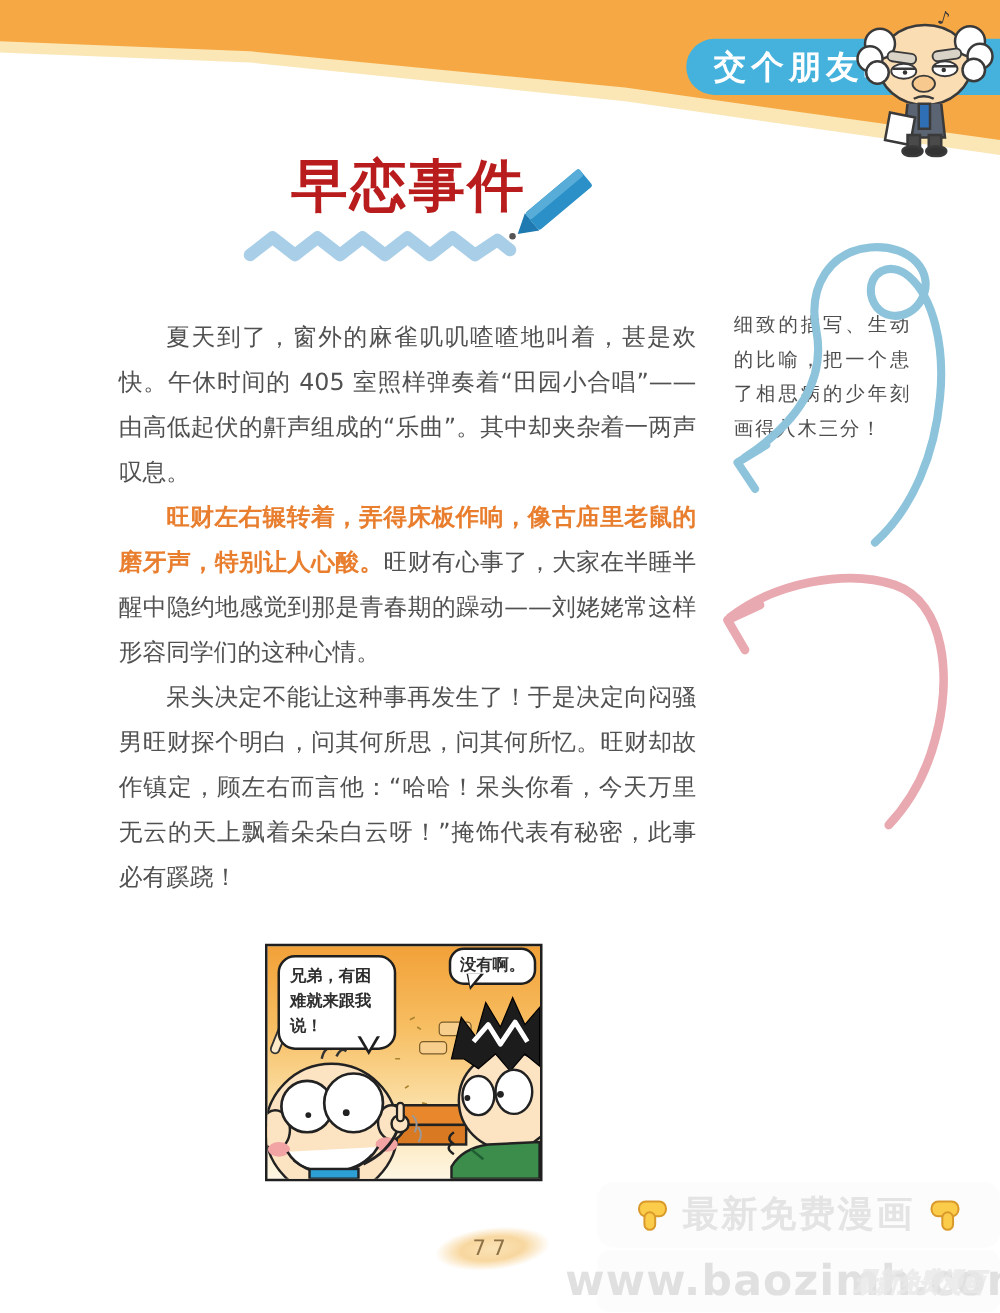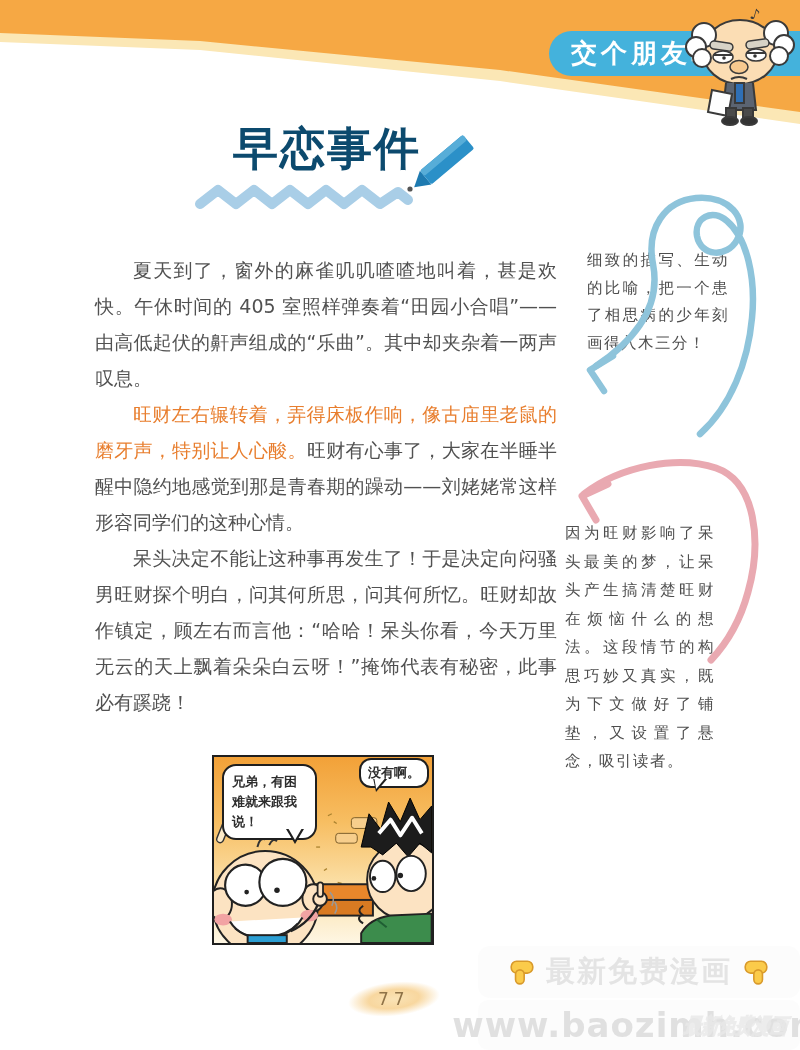--- a/index.html
+++ b/index.html
@@ -12,27 +12,27 @@
   .band-orange{position:absolute;top:0;left:0;width:800px;height:130px;background:#F6A844;
     clip-path:polygon(0 0,800px 0,800px 112px,500px 70px,200px 41px,0 33px);}
   .badge{position:absolute;left:549px;top:31px;width:251px;height:45px;background:#44B2DC;
     border-radius:26px 0 0 26px;display:flex;align-items:center;padding-left:22px;box-sizing:border-box;}
   .badge span{color:#fff;font-size:26px;font-weight:bold;letter-spacing:4px;}
   .mascot{position:absolute;left:683px;top:2px;width:117px;height:124px;}
 
   
   .title-svg{position:absolute;left:180px;top:120px;width:310px;height:105px;}
   .page-title{position:absolute;left:233px;top:126px;margin:0;font-size:45px;font-weight:900;
-    color:#0c4a6e;letter-spacing:2px;line-height:1;}
+    color:#b91c1c;letter-spacing:2px;line-height:1;}
 
   
   .content{position:absolute;left:95px;top:242px;width:462px;font-size:19px;line-height:36px;
     color:#515151;text-align:justify;margin-top:10px;}
   .content p{margin:0;text-indent:2em;}
-  .hl{color:#E87E2E;font-weight:normal;}
+  .hl{color:#E87E2E;font-weight:bold;}
 
   
   .note{position:absolute;color:#4E4E4E;text-align:justify;}
   .note1{left:587px;top:247px;width:142px;font-size:15.5px;line-height:27.5px;letter-spacing:1.5px;}
   .note2{left:565px;top:519px;width:150px;font-size:15.5px;line-height:28.5px;letter-spacing:1.5px;}
   .arrows{position:absolute;left:0;top:0;width:800px;height:1050px;pointer-events:none;}
 
   
   .panel{position:absolute;left:212px;top:755px;width:222px;height:190px;border:2.5px solid #1f1f1f;
     box-sizing:border-box;background:linear-gradient(180deg,#F2A138 0%,#F7BE62 35%,#FBDFA6 68%,#FEF6E3 100%);}
@@ -126,21 +126,20 @@
     </p>
     <p>
       <span class="hl">旺财左右辗转着，弄得床板作响，像古庙里老鼠的磨牙声，特别让人心酸。</span><span>旺财有心事了，大家在半睡半醒中隐约地感觉到那是青春期的躁动——刘姥姥常这样形容同学们的这种心情。</span>
     </p>
     <p>
       <span>呆头决定不能让这种事再发生了！于是决定向闷骚男旺财探个明白，问其何所思，问其何所忆。旺财却故作镇定，顾左右而言他：“哈哈！呆头你看，今天万里无云的天上飘着朵朵白云呀！”掩饰代表有秘密，此事必有蹊跷！</span>
     </p>
   </div>
 
   <div class="note note1">细致的描写、生动的比喻，把一个患了相思病的少年刻画得入木三分！</div>
-  <div class="note note2">因为旺财影响了呆头最美的梦，让呆头产生搞清楚旺财在烦恼什么的想法。这段情节的构思巧妙又真实，既为下文做好了铺垫，又设置了悬念，吸引读者。</div>
 
   <svg class="arrows" viewBox="0 0 800 1050">
     <g fill="none" stroke="#8EC4DB" stroke-width="6.5" stroke-linecap="round" stroke-linejoin="round">
       <path d="M596,366 C644,334 660,300 653,264 C646,228 665,201 696,198 C729,195 749,219 737,240
                C727,258 701,257 697,236 C694,218 712,208 727,221 C747,238 756,278 752,318 C748,362 731,406 700,434"></path>
       <path d="M613,356 L590,370 L604,391"></path>
     </g>
     <g fill="none" stroke="#E9A9B1" stroke-width="7" stroke-linecap="round" stroke-linejoin="round">
       <path d="M584,494 C620,466 678,455 716,468 C756,482 762,542 748,592 C741,618 728,642 711,660"></path>
       <path d="M608,484 L582,496 L596,520"></path>

